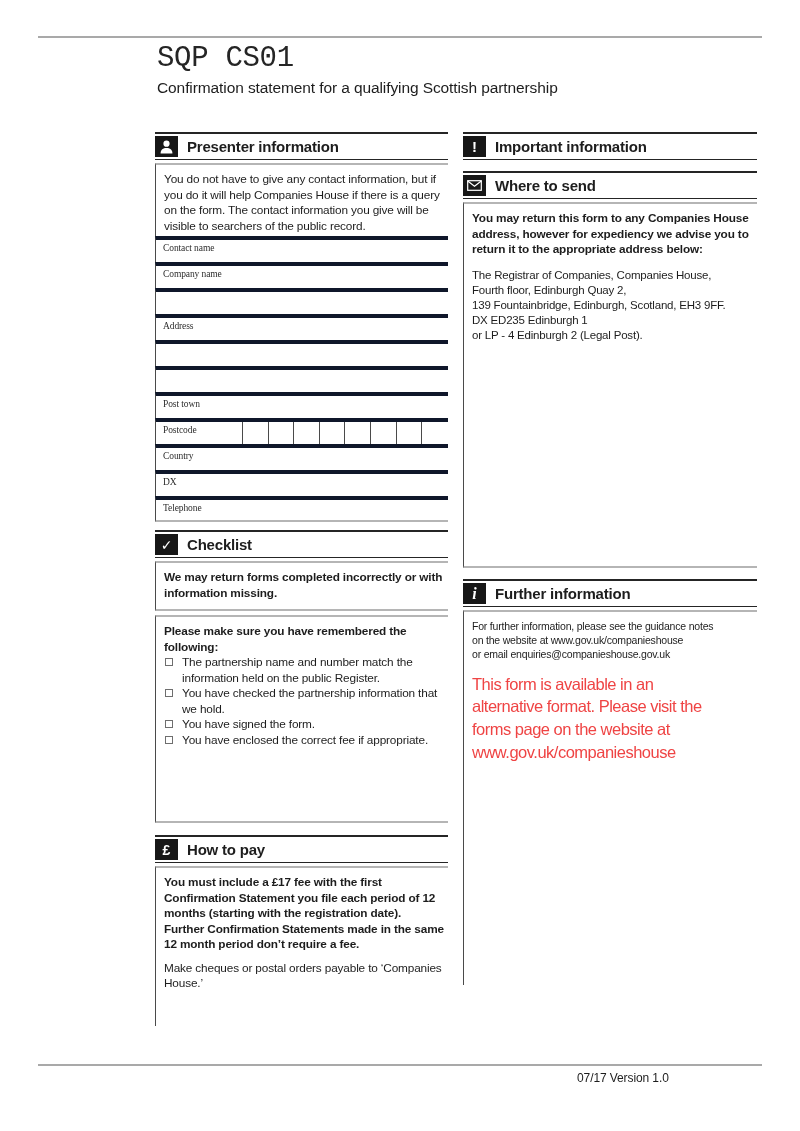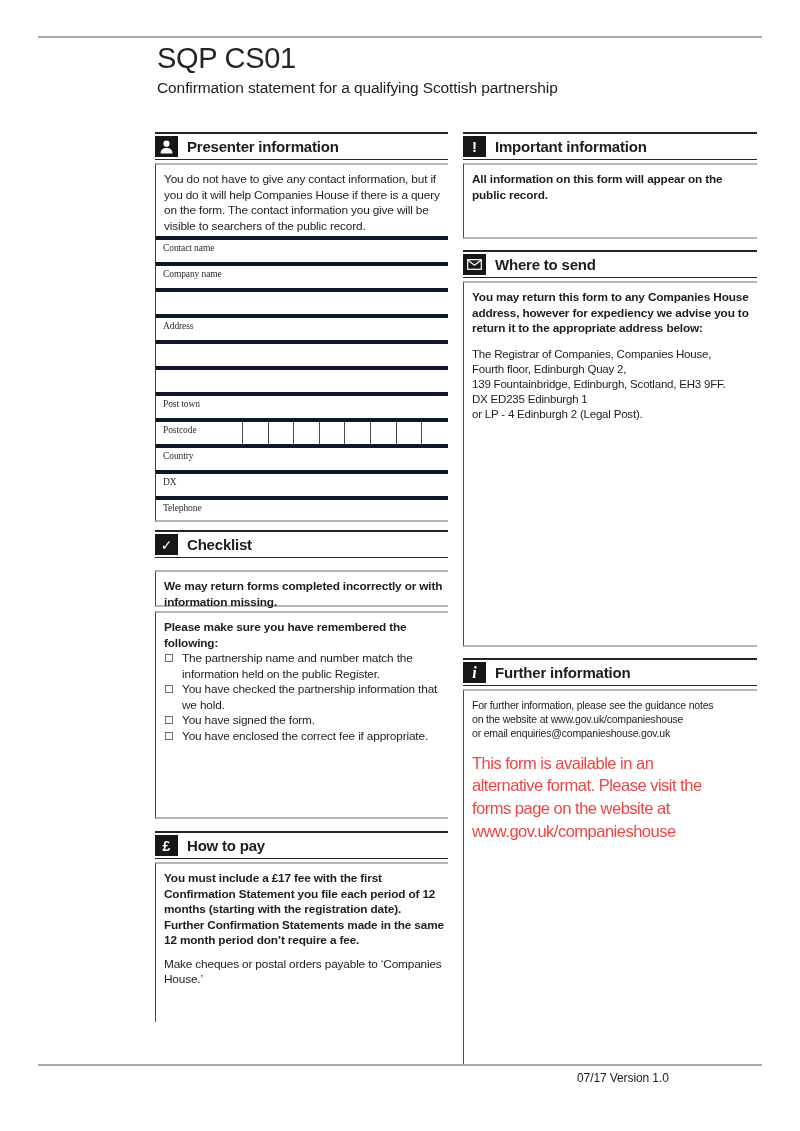--- a/index.html
+++ b/index.html
@@ -7,21 +7,21 @@
   .page {
     position:relative; width:800px; height:1131px; margin:0 auto;
     background:#ffffff; overflow:hidden;
     font-family:"Liberation Sans", sans-serif; color:#1d1d1d;
   }
   .top-rule, .bottom-rule { position:absolute; left:38px; width:724px; height:2px; background:#a9a9a9; }
   .top-rule { top:36px; }
   .bottom-rule { top:1064px; }
 
   .masthead { position:absolute; left:157px; top:42px; }
-  .form-code { font-size:29px; font-weight:400; color:#252525; letter-spacing:-0.3px; }
+  .form-code { font-size:29px; font-weight:400; color:#252525; letter-spacing:-0.3px;font-family:Liberation Mono, monospace; }
   .form-subtitle { font-size:15.5px; font-weight:400; margin-top:4px; letter-spacing:-0.1px; }
 
   .col { position:absolute; top:132px; }
   .col-left  { left:155px; width:293px; }
   .col-right { left:463px; width:294px; }
 
   .sec-header {
     height:28px; display:flex; align-items:center; gap:9px;
     border-top:2.5px solid #252525; border-bottom:1.5px solid #252525;
   }
@@ -55,21 +55,21 @@
   .frow-label { font-size:9.5px; letter-spacing:-0.1px; color:#2c2c2c; }
   .frow-postcode { display:flex; padding:0; }
   .frow-postcode .frow-label { padding:3px 0 0 7px; width:86px; flex:none; }
   .pcells { display:flex; flex:1; }
   .pcell { width:25.6px; border-left:1.5px solid #4a4a4a; height:100%; }
 
   
   .box-presenter-intro { height:73px; }
   .box-important { height:76px; }
   .box-where { height:366px; }
-  .box-warning { height:37px; margin-top:12px; }
+  .box-warning { height:50px; margin-top:3px; }
   .box-checklist { height:208px; margin-top:4px; }
   .box-pay { height:160px; }
   .box-further { height:375px; }
 
   .mt8 { margin-top:8px; }
   .mt11 { margin-top:11px; }
   .mt12 { margin-top:12px; }
 
   .citem { display:flex; }
   .cbox { width:8px; height:8px; border:1px solid #6e6e6e; margin:3px 9px 0 1px; flex:none; background:#fff; }
@@ -185,21 +185,20 @@
   </div>
 
   <div class="col col-right">
 
     <div class="sec-header">
       <span class="sec-icon">
         <span class="glyph-bang">!</span>
       </span>
       <span class="sec-title">Important information</span>
     </div>
-    <div class="box box-important bold">All information on this form will appear on the public record.</div>
 
     <div class="sec-header mt11">
       <span class="sec-icon">
         <svg width="15" height="11" viewBox="0 0 15 11" aria-hidden="true">
           <rect x="0.7" y="0.7" width="13.6" height="9.6" fill="none" stroke="#ffffff" stroke-width="1.2"></rect>
           <path d="M0.7 1 L7.5 6.3 L14.3 1" fill="none" stroke="#ffffff" stroke-width="1.2"></path>
         </svg>
       </span>
       <span class="sec-title">Where to send</span>
     </div>

